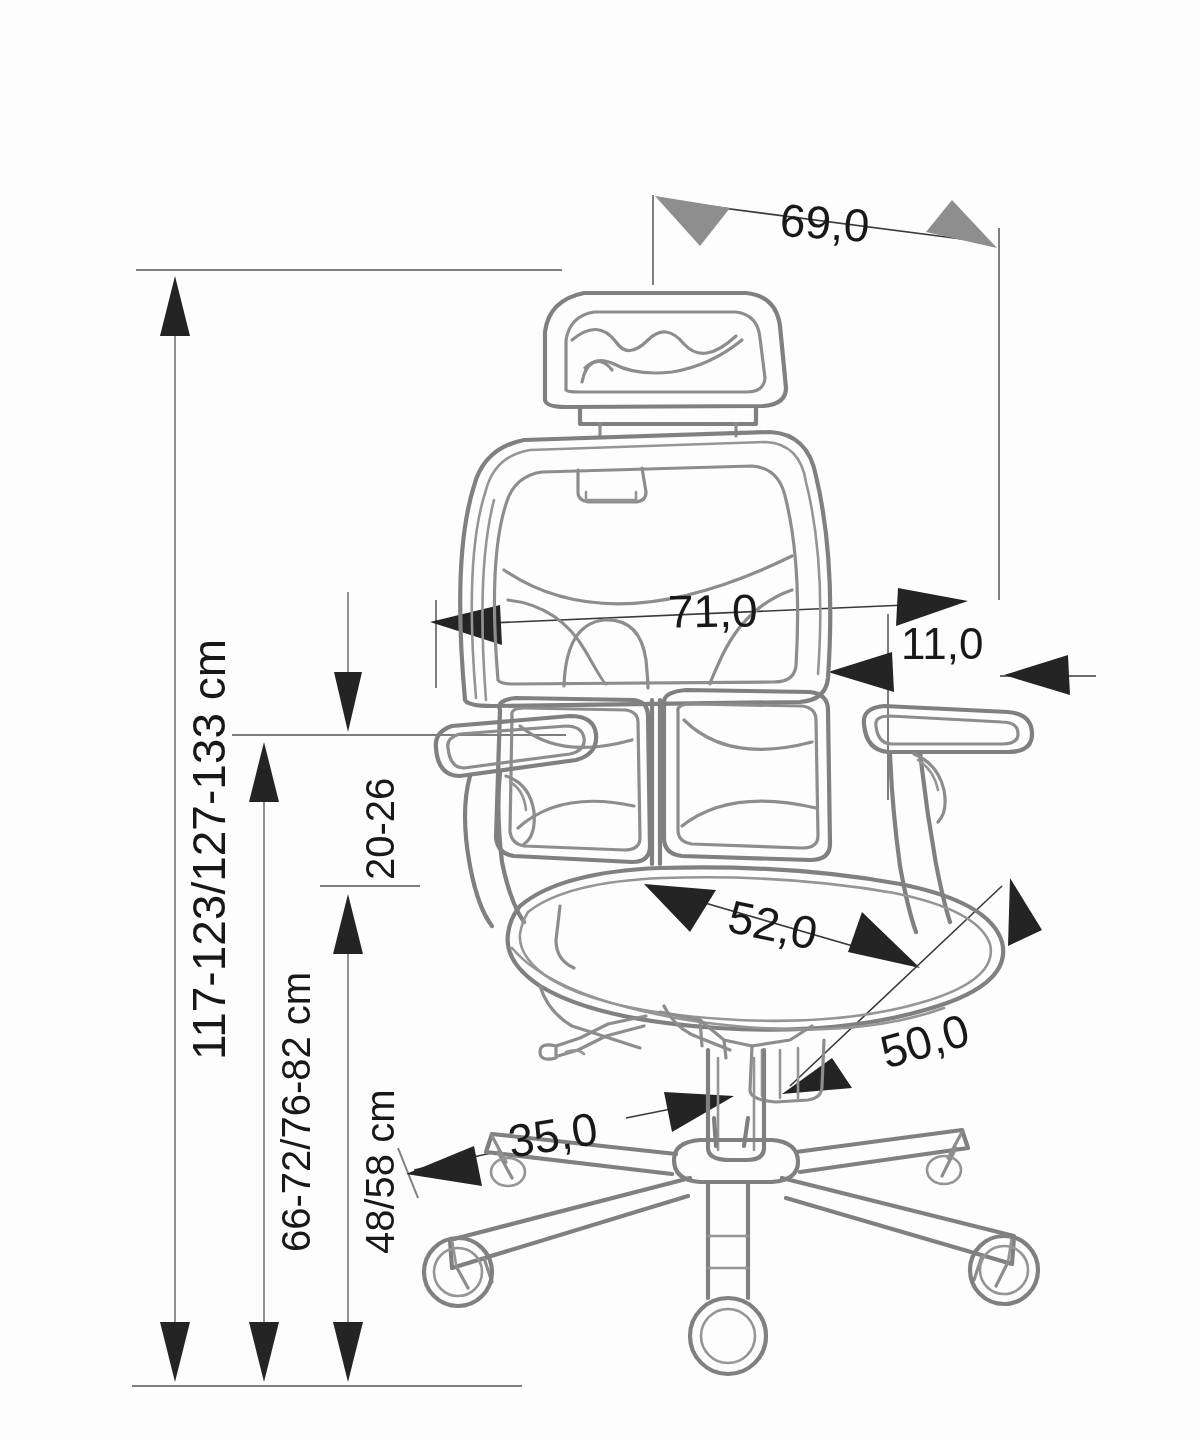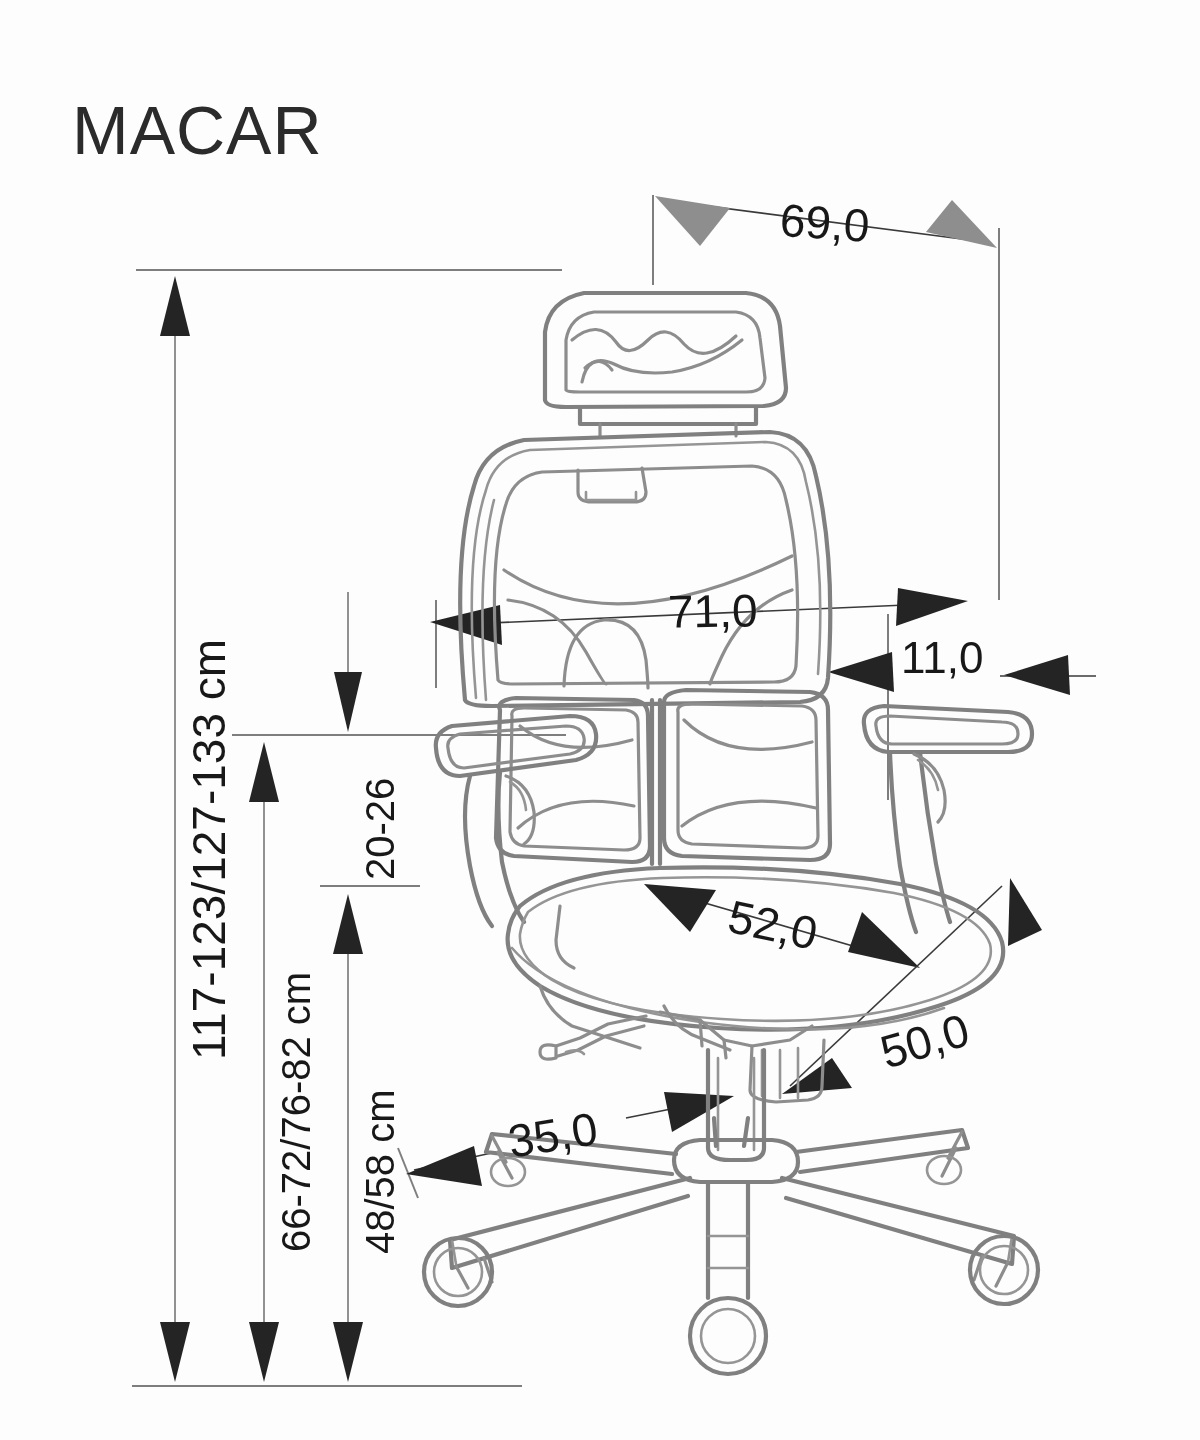--- a/index.html
+++ b/index.html
@@ -265,35 +265,34 @@
       </g>
       <g>
         <ellipse class="ln3" cx="508" cy="1172" rx="17" ry="14"></ellipse>
       </g>
       <g>
         <ellipse class="ln3" cx="944" cy="1170" rx="17" ry="14"></ellipse>
       </g>
     </g>
   </svg>
 
-  <div class="brand">MACAR</div>
 
   <div class="dim-label vert" style="left:186px; top:1060px; font-size:46px; transform:rotate(-90deg);">117-123/127-133 cm</div>
 
   <div class="dim-label vert" style="left:276px; top:1252px; font-size:40px; transform:rotate(-90deg);">66-72/76-82 cm</div>
 
   <div class="dim-label vert" style="left:360px; top:1254px; font-size:40px; transform:rotate(-90deg);">48/58 cm</div>
 
   <div class="dim-label vert" style="left:360px; top:880px; font-size:40px; transform:rotate(-90deg);">20-26</div>
 
   <div class="dim-label" style="left:780px; top:200px; font-size:46px; transform:rotate(4deg);">69,0</div>
 
   <div class="dim-label" style="left:668px; top:588px; font-size:46px; transform:rotate(-1deg);">71,0</div>
 
-  <div class="dim-label" style="left:901px; top:636px; font-size:44px;">11,0</div>
+  <div class="dim-label" style="left:901px; top:622px; font-size:44px;">11,0</div>
 
   <div class="dim-label" style="left:728px; top:902px; font-size:46px; transform:rotate(12deg);">52,0</div>
 
   <div class="dim-label" style="left:880px; top:1018px; font-size:46px; transform:rotate(-16deg);">50,0</div>
 
   <div class="dim-label" style="left:508px; top:1112px; font-size:46px; transform:rotate(-9deg);">35,0</div>
 
 </div>
 
 </body></html>

